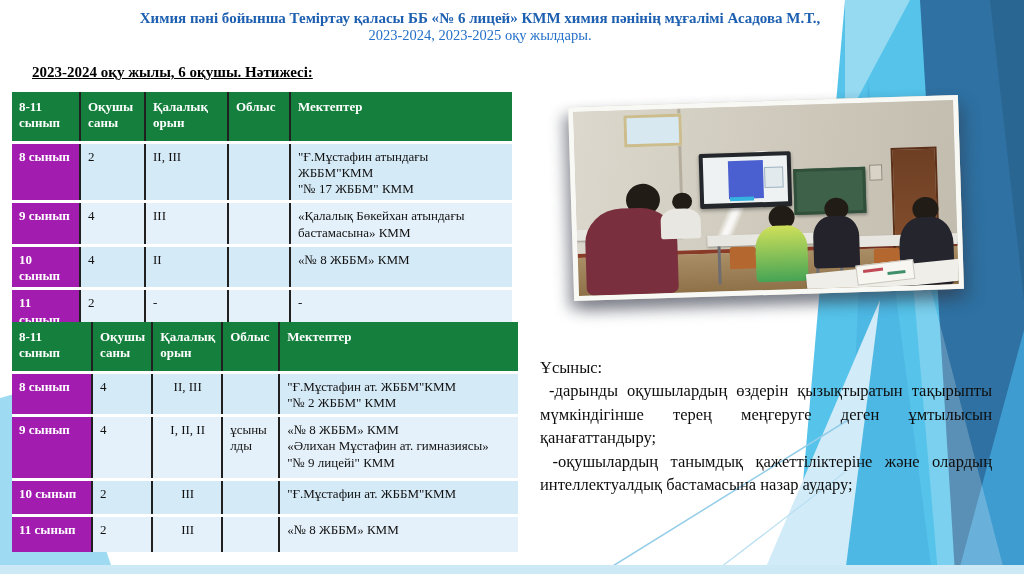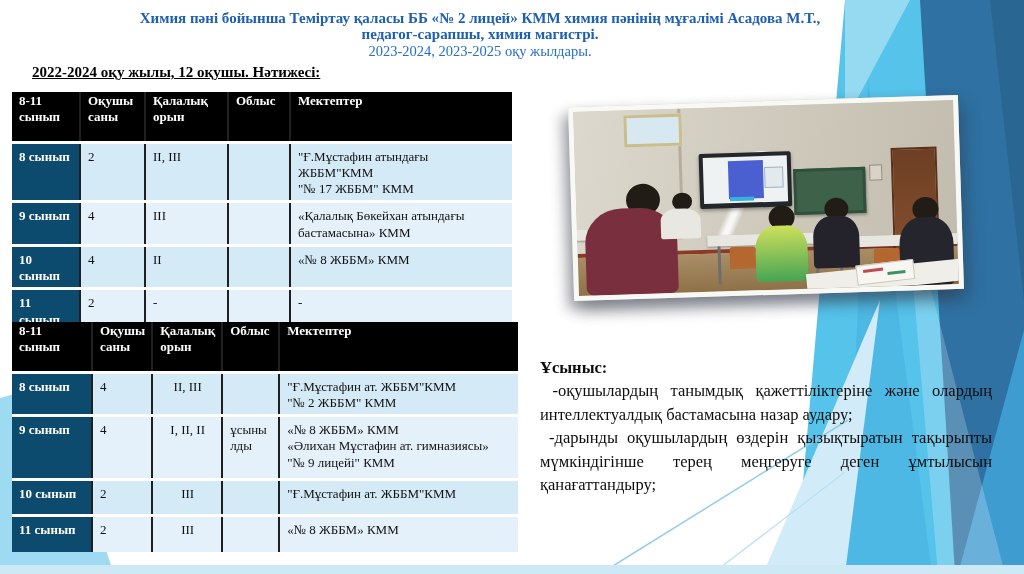--- a/index.html
+++ b/index.html
@@ -16,22 +16,22 @@
   .h1{position:absolute;left:32px;top:64px;font-weight:bold;font-size:15px;color:#000;
       text-decoration:underline;z-index:3;}
   .h2{position:absolute;left:18px;top:297px;font-weight:bold;font-size:15px;color:#000;z-index:3;}
 
   
   .otable{position:absolute;border-collapse:collapse;table-layout:fixed;z-index:3;}
   #table1{left:12px;top:92px;}
   #table2{left:12px;top:322px;}
   .otable th,.otable td{vertical-align:top;padding:5px 6px 3px 7px;font-size:13px;line-height:1.25;
       color:#111;text-align:left;}
-  .otable thead th{background:#000000;color:#fff;font-weight:bold;padding-top:1px;}
-  .otable th.rowhead{background:#0c4a6e;color:#fff;font-weight:bold;}
+  .otable thead th{background:#15803d;color:#fff;font-weight:bold;padding-top:7px;}
+  .otable th.rowhead{background:#a21caf;color:#fff;font-weight:bold;}
   .otable tr>*:not(:first-child){border-left:2px solid #202020;}
   .otable tbody tr>*{border-top:3px solid #ffffff;}
   .otable tr.ra>td{background:#d5eaf7;}
   .otable tr.rb>td{background:#e4f1fa;}
   .otable td.c3{overflow-wrap:anywhere;margin-left:32px;}
   #table2 td.c2{text-align:center;}
 
   
   .proposal{position:absolute;left:540px;top:356px;width:452px;z-index:3;color:#0d0d0d;
       font-size:16.5px;line-height:1.42;}
@@ -93,26 +93,25 @@
     <polygon points="990,0 1024,0 1024,300" fill="rgba(41,100,143,0.85)"></polygon>
     <polygon points="1024,330 1024,574 958,574" fill="#3f9cd1"></polygon>
     <polygon points="905,190 1005,574 938,574" fill="rgba(255,255,255,0.22)"></polygon>
     <polygon points="0,398 50,384 114,574 0,574" fill="#9edaf2"></polygon>
     <line x1="848" y1="420" x2="600" y2="574" stroke="#93cde9" stroke-width="1.5"></line>
     <line x1="845" y1="472" x2="712" y2="574" stroke="#b8e0f2" stroke-width="1.2"></line>
     <rect x="0" y="565" width="1024" height="9" fill="#cde9f6"></rect>
   </svg>
 
   <div class="title">
-    <div class="l1">Химия пәні бойынша Теміртау қаласы ББ «№ 2 лицей» КММ химия пәнінің мұғалімі Асадова М.Т.,</div>
-    <div class="l2">педагог-сарапшы, химия магистрі.</div>
+    <div class="l1">Химия пәні бойынша Теміртау қаласы ББ «№ 6 лицей» КММ химия пәнінің мұғалімі Асадова М.Т.,</div>
     <div class="l3">2023-2024, 2023-2025 оқу жылдары.</div>
   </div>
 
-  <div class="h1">2022-2024 оқу жылы, 12 оқушы. Нәтижесі:</div>
+  <div class="h1">2023-2024 оқу жылы, 6 оқушы. Нәтижесі:</div>
   <div class="h2">2024-2025 оқу жылы, 12 оқушы. Нәтижесі:</div>
 
   <table id="table1" class="otable">
       <colgroup>
         <col style="width: 68px;">
         <col style="width: 65px;">
         <col style="width: 83px;">
         <col style="width: 62px;">
         <col style="width: 222px;">
       </colgroup>
@@ -267,18 +266,18 @@
     <div class="ph-torso" style="left:322px;top:116px;width:54px;height:68px;background:#24252d;"></div>
 
     <div class="ph-desk d4"></div>
     <div class="ph-notebook">
         <i></i>
         <b></b>
       </div>
   </div>
 
   <div class="proposal">
-    <div class="ph2 ph"><span class="ph" style="font-weight:bold">Ұсыныс:</span></div>
+    <div class="ph2 ph"><span class="ph" style="font-weight:normal">Ұсыныс:</span></div>
+    <p> -дарынды оқушылардың өздерін қызықтыратын тақырыпты мүмкіндігінше терең меңгеруге деген ұмтылысын қанағаттандыру;</p>
     <p> -оқушылардың танымдық қажеттіліктеріне және олардың интеллектуалдық бастамасына назар аудару;</p>
-    <p> -дарынды оқушылардың өздерін қызықтыратын тақырыпты мүмкіндігінше терең меңгеруге деген ұмтылысын қанағаттандыру;</p>
   </div>
 
 </div>
 
 </body></html>

